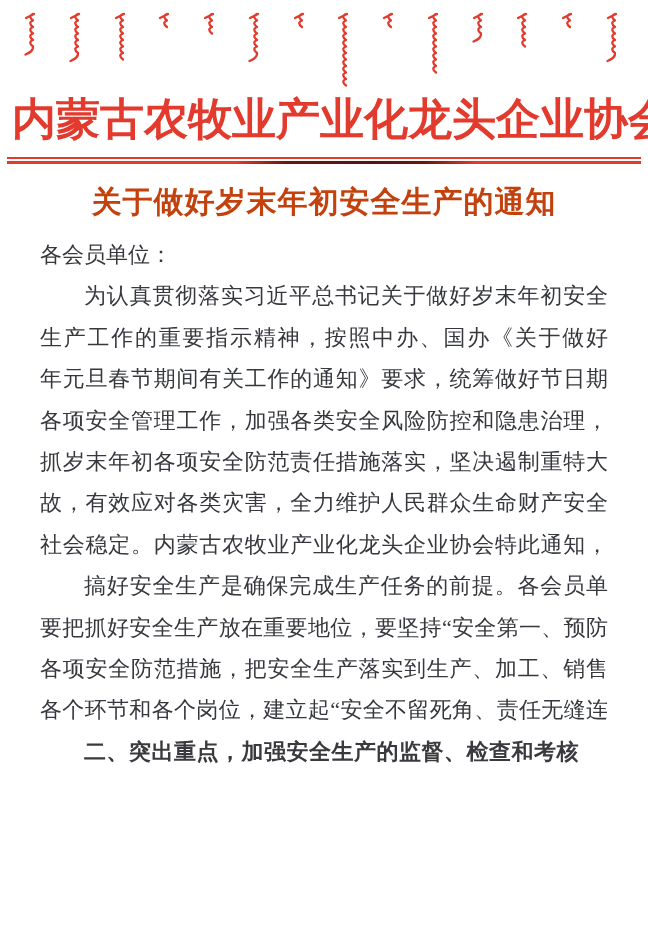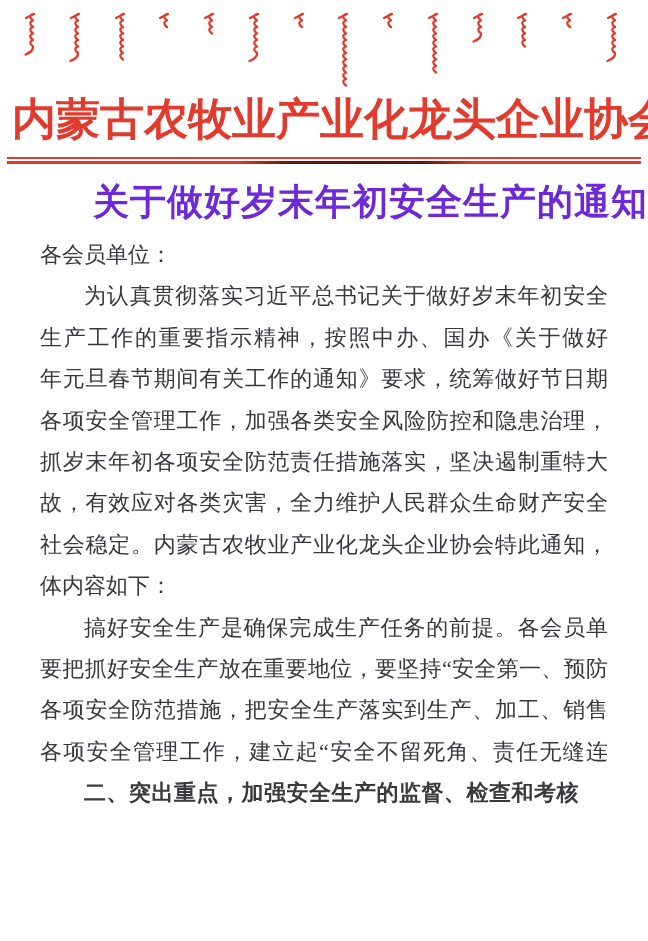--- a/index.html
+++ b/index.html
@@ -54,25 +54,25 @@
       #e23b2d 0%, #e23b2d 36%,
       #6b1511 44%, #571310 58%, #6b1511 66%,
       #e23b2d 74%, #e23b2d 100%);
   }
 
   
   .doc-title {
     margin-top: 17px;
     height: 42px;
     line-height: 42px;
-    text-align: right;
-    font-size: 36px;
+    text-align: center;
+    font-size: 30px;
     font-weight: 700;
     letter-spacing: 1px;
-    color: #6d28d9;
+    color: #c2410c;
     font-family: "Liberation Serif", "DejaVu Serif", serif;
   }
 
   
   .body-block {
     margin: 11px 40px 0 40px;
   }
   .line {
     height: 41.4px;
     line-height: 41.4px;
@@ -158,21 +158,20 @@
 
   <div class="body-block">
     <div class="line">各会员单位：</div>
     <div class="line stretch indent">为认真贯彻落实习近平总书记关于做好岁末年初安全</div>
     <div class="line stretch">生产工作的重要指示精神，按照中办、国办《关于做好 2019</div>
     <div class="line stretch">年元旦春节期间有关工作的通知》要求，统筹做好节日期间</div>
     <div class="line stretch">各项安全管理工作，加强各类安全风险防控和隐患治理，狠</div>
     <div class="line stretch">抓岁末年初各项安全防范责任措施落实，坚决遏制重特大事</div>
     <div class="line stretch">故，有效应对各类灾害，全力维护人民群众生命财产安全和</div>
     <div class="line stretch">社会稳定。内蒙古农牧业产业化龙头企业协会特此通知，具</div>
-    <div class="line">体内容如下：</div>
     <div class="line stretch indent">搞好安全生产是确保完成生产任务的前提。各会员单位</div>
     <div class="line stretch">要把抓好安全生产放在重要地位，要坚持“安全第一、预防</div>
     <div class="line stretch">各项安全防范措施，把安全生产落实到生产、加工、销售等</div>
-    <div class="line stretch">各项安全管理工作，建立起“安全不留死角、责任无缝连</div>
+    <div class="line stretch">各个环节和各个岗位，建立起“安全不留死角、责任无缝连</div>
     <div class="line heading indent">二、突出重点，加强安全生产的监督、检查和考核</div>
   </div>
 
 </div>
 
 </body></html>

